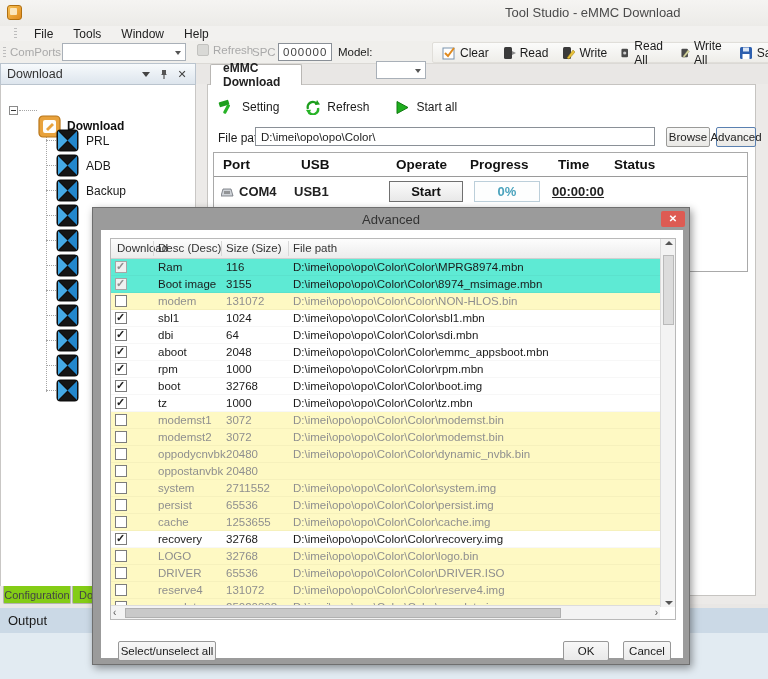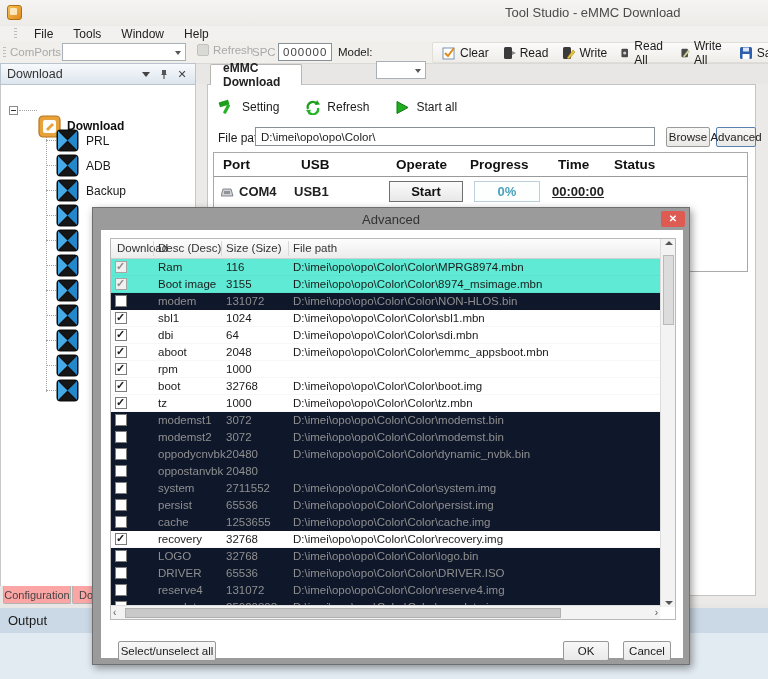--- a/index.html
+++ b/index.html
@@ -41,21 +41,21 @@
   .expander { position:absolute; left:8px; top:21px; width:9px; height:9px; background:#fff; border:1px solid #8a8a8a; }
   .expander::after { content:""; position:absolute; left:1px; top:3px; width:5px; height:1px; background:#333; }
   .root-dots { position:absolute; left:18px; top:25px; width:18px; height:1px; border-top:1px dotted #a6a6a6; }
   .root-icon { position:absolute; left:37px; top:15px; }
   .root-label { position:absolute; left:66px; top:19px; font-size:12px; font-weight:bold; color:#111; }
   .tree-item { position:absolute; left:0; width:196px; height:25px; display:flex; align-items:center; }
   .tree-item::before { content:""; position:absolute; left:45px; top:12px; width:10px; height:1px; border-top:1px dotted #a6a6a6; }
   .tree-item svg { position:absolute; left:55px; top:1px; }
   .tree-label { position:absolute; left:85px; font-size:12px; color:#1a1a1a; }
   .bottom-tabs { left:0; top:586px; width:196px; height:19px; }
-  .btab { position:absolute; top:0; height:18px; background:#fca5a5; border:1px solid #b5b3b0; border-top:none; font-size:11px; color:#444; display:flex; align-items:center; justify-content:center; border-radius:0 0 2px 2px; }
+  .btab { position:absolute; top:0; height:18px; background:#84cc16; border:1px solid #b5b3b0; border-top:none; font-size:11px; color:#444; display:flex; align-items:center; justify-content:center; border-radius:0 0 2px 2px; }
 
   
   .tabstrip { left:196px; top:63px; width:572px; height:21px; }
   .main-tab { position:absolute; left:14px; top:1px; width:92px; height:21px; background:#fff; border:1px solid #b9b7b4; border-bottom:none; border-radius:2px 2px 0 0; font-size:12px; font-weight:bold; color:#222; display:flex; align-items:center; justify-content:center;padding-left:12px; }
   .main-bg { left:196px; top:84px; width:572px; height:520px; background:#eceae8; }
   .card { left:207px; top:84px; width:549px; height:512px; background:#fff; border:1px solid #c6c4c1; }
   .act-row { left:218px; top:97px; height:20px; display:flex; align-items:center; gap:26px; }
   .act { display:flex; align-items:center; gap:6px; font-size:12px; color:#1a1a1a; }
   .fp-label { left:218px; top:131px; font-size:12px; color:#1a1a1a; }
   .fp-box { left:255px; top:127px; width:400px; height:19px; background:#fff; border:1px solid #8a9097; font-size:11.5px; color:#222; display:flex; align-items:center; padding:0 5px; }
@@ -80,21 +80,21 @@
   .dlg-close { position:absolute; right:4px; top:3px; width:24px; height:16px; background:#dd5b53; border-radius:2px; display:flex; align-items:center; justify-content:center; }
   .dlg-close span { color:#fff; font-size:10px; font-weight:bold; line-height:1; }
   .dlg-body { position:absolute; left:8px; top:22px; width:582px; height:428px; background:#fff; }
   .dlg-table { position:absolute; left:9px; top:8px; width:566px; height:382px; border:1px solid #b9b9b9; background:#fff; }
   .dlg-thead { position:absolute; left:0; top:0; right:15px; height:20px; background:linear-gradient(#fdfdfd,#ececec); border-bottom:1px solid #cfcfcf; }
   .th { position:absolute; top:3px; font-size:11.5px; color:#333; }
   .th-sep { position:absolute; top:2px; width:1px; height:15px; background:#d8d8d8; }
   .dlg-rows { position:absolute; left:0; top:20px; right:15px; height:348px; overflow:hidden; }
   .drow { height:17px; display:flex; align-items:center; position:relative; border-bottom:1px solid rgba(0,0,0,.03); }
   .row-on { background:#fff; color:#1b1b1b; }
-  .row-off { background:#0f172a; color:#8f8f8f; }
+  .row-off { background:#fef9c3; color:#8f8f8f; }
   .row-disabled { background:#5eead4; color:#1b1b1b; }
   .cb { position:absolute; left:4px; top:2px; width:12px; height:12px; background:#fff; border:1px solid #7c7c7c; }
   .cb.checked::after { content:"✓"; position:absolute; left:0px; top:-2px; font-size:11px; font-weight:bold; color:#222; }
   .row-disabled .cb { background:#f0f0f0; border-color:#a5a5a5; }
   .row-disabled .cb.checked::after { color:#8f8f8f; }
   .c-desc { position:absolute; left:47px; font-size:11.5px; }
   .c-size { position:absolute; left:115px; font-size:11.5px; }
   .c-path { position:absolute; left:182px; font-size:11.5px; white-space:nowrap; }
   .vscroll { position:absolute; right:0; top:0; width:15px; height:368px; background:#f3f3f3; border-left:1px solid #dcdcdc; }
   .hscroll { position:absolute; left:0; bottom:0; right:15px; height:14px; background:#f3f3f3; border-top:1px solid #dcdcdc; }
@@ -450,20 +450,21 @@
           <div class="drow row-on">
     <span class="cb checked"></span>
     <span class="c-desc">aboot</span>
     <span class="c-size">2048</span>
     <span class="c-path">D:\imei\opo\opo\Color\Color\emmc_appsboot.mbn</span>
   </div>
           <div class="drow row-on">
     <span class="cb checked"></span>
     <span class="c-desc">rpm</span>
     <span class="c-size">1000</span>
+    <span class="c-path">D:\imei\opo\opo\Color\Color\rpm.mbn</span>
   </div>
           <div class="drow row-on">
     <span class="cb checked"></span>
     <span class="c-desc">boot</span>
     <span class="c-size">32768</span>
     <span class="c-path">D:\imei\opo\opo\Color\Color\boot.img</span>
   </div>
           <div class="drow row-on">
     <span class="cb checked"></span>
     <span class="c-desc">tz</span>

